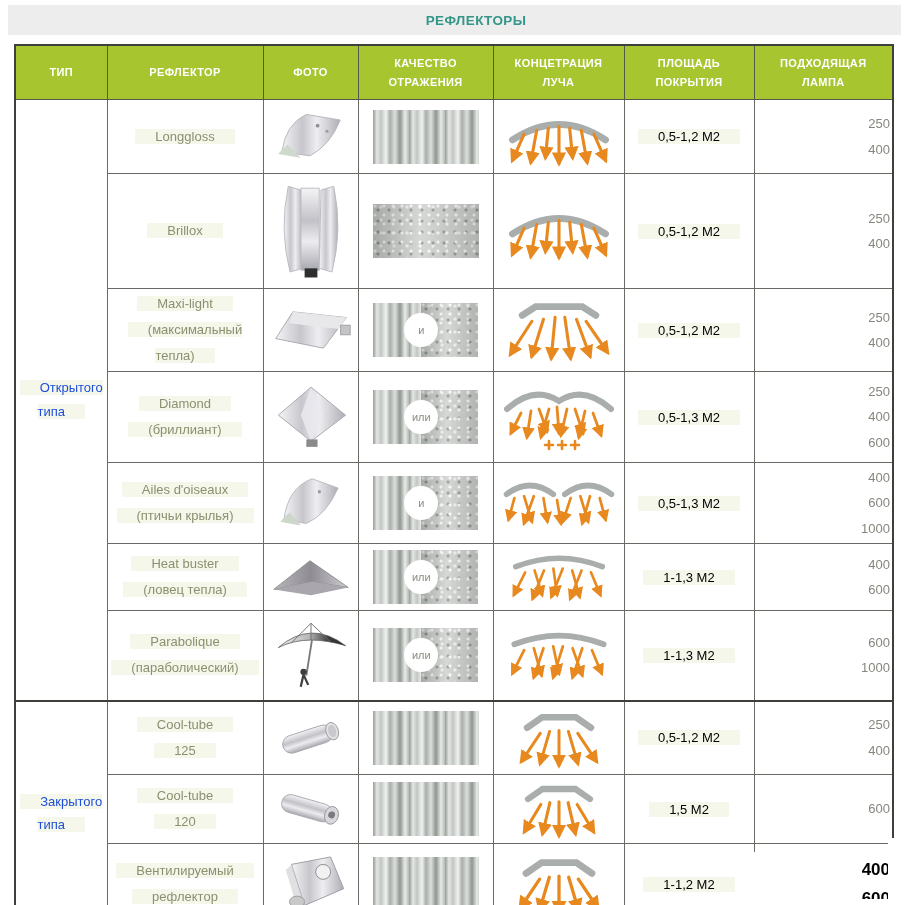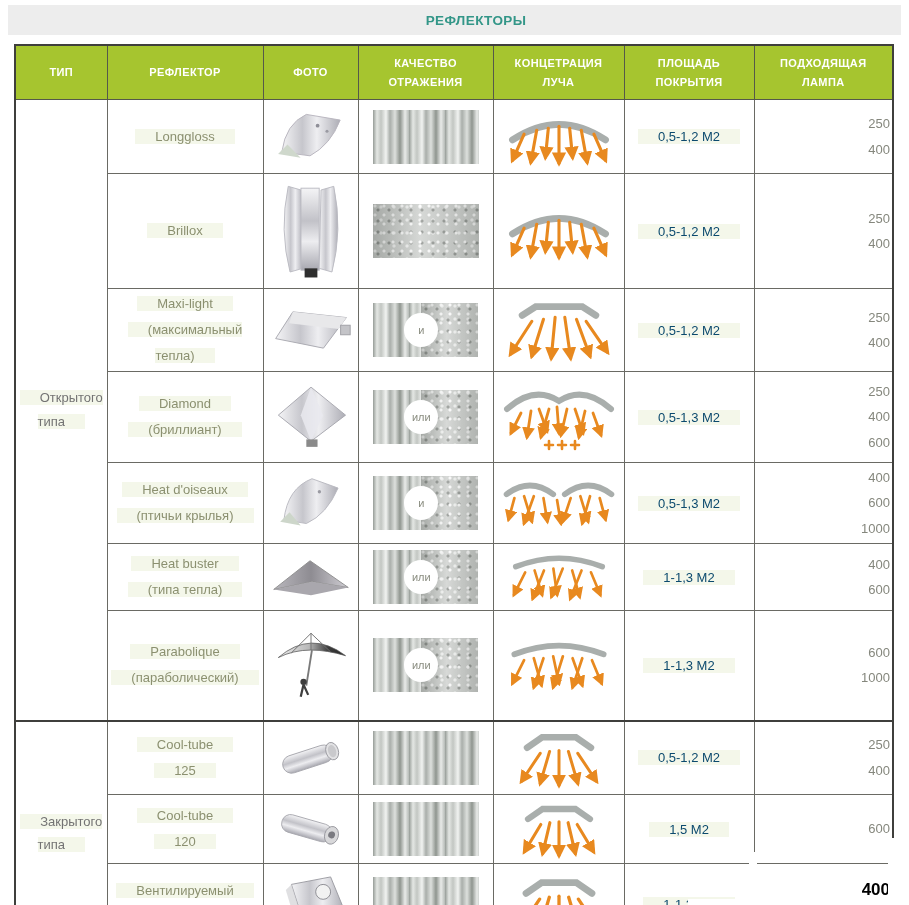--- a/index.html
+++ b/index.html
@@ -10,23 +10,23 @@
   .titlebar .t{color:#339688;font-weight:bold;font-size:13.5px;letter-spacing:.4px;}
 
   
   table{border-collapse:collapse;table-layout:fixed;margin:9px 0 0 14px;border:2px solid #3f3f3c;}
   th{background:#a6c52f;color:#fff;font-size:11px;font-weight:bold;text-transform:uppercase;
      border:1px solid #55594a;height:53px;padding:0 8px;line-height:1.7;letter-spacing:.4px;}
   td{border:1px solid #6a6a64;text-align:center;vertical-align:middle;padding:2px;}
   tr.group-sep td{border-top:2.5px solid #3f3f3c;}
 
   .type span,.name .n,.cov span{background:#f4f7ea;padding:0 20px;}
-  .type{font-size:13px;color:#737373;line-height:1.8;}
+  .type{font-size:13px;color:#1d4ed8;line-height:1.8;}
   .name{font-size:13px;color:#8b9070;line-height:2;}
-  .cov{font-size:13px;color:#0c4a6e;}
+  .cov{font-size:13px;color:#000000;}
   .lamps{font-size:13px;color:#85877d;text-align:right;}
   .lamps span{white-space:pre-line;line-height:1.95;display:inline-block;}
   .lamps.bold span{font-weight:bold;color:#000;font-size:17px;line-height:1.75;}
 
   
   .swatch{width:106px;height:54px;margin:0 auto;position:relative;filter:blur(.45px);}
   .tex-striped{background:repeating-linear-gradient(90deg,
       #969c97 0px,#e4e7e4 4px,#c2c6c2 8px,#f1f3f1 13px,#a9aeaa 17px,#dde0dd 22px,#8f958f 27px,#e9ebe9 32px,#b5bab6 36px);}
   .tex-hammer{background-color:#c7cac7;background-image:
       linear-gradient(90deg,rgba(110,114,110,.38),rgba(255,255,255,.28) 45%,rgba(130,134,130,.34)),
@@ -257,21 +257,21 @@
       </svg>
     </td>
     <td class="cov"><span>0,5-1,3 М2</span></td>
     <td class="lamps"><span>250
 400
 600</span></td>
   </tr>
 
   <tr style="height:77px">
     <td class="name">
-      <div><span class="n">Heat d'oiseaux</span></div>
+      <div><span class="n">Ailes d'oiseaux</span></div>
       <div><span class="n">(птичьи крылья)</span></div>
     </td>
     <td class="photo">
       <svg width="84" height="66" viewBox="0 0 90 68">
         <path d="M16 52 Q20 18 46 8 L74 18 Q62 46 40 56 Z" fill="url(#mg)" stroke="#b8b8c0"></path>
         <path d="M12 54 L34 58 L22 44 Z" fill="#cdd6ca"></path>
         <circle cx="54" cy="22" r="1.8" fill="#9a9aa2"></circle>
       </svg>
     </td>
     <td>
@@ -299,21 +299,21 @@
     </td>
     <td class="cov"><span>0,5-1,3 М2</span></td>
     <td class="lamps"><span>400
 600
 1000</span></td>
   </tr>
 
   <tr style="height:65px">
     <td class="name">
       <div><span class="n">Heat buster</span></div>
-      <div><span class="n">(типа тепла)</span></div>
+      <div><span class="n">(ловец тепла)</span></div>
     </td>
     <td class="photo">
       <svg width="86" height="56" viewBox="0 0 90 58">
         <path d="M6 42 L44 12 L84 40 L46 34 Z" fill="url(#mgd)" stroke="#8f8f8f"></path>
         <path d="M6 42 L46 34 L84 40 L45 48 Z" fill="#a9a7ad"></path>
       </svg>
     </td>
     <td>
       <div class="swatch split">
         <div class="half-l tex-striped"></div>
@@ -334,21 +334,21 @@
           <line x1="84" y1="26" x2="72" y2="56" marker-end="url(#ah)"></line>
               <line x1="94" y1="28" x2="104" y2="52" marker-end="url(#ah)"></line>
         </g>
       </svg>
     </td>
     <td class="cov"><span>1-1,3 М2</span></td>
     <td class="lamps"><span>400
 600</span></td>
   </tr>
 
-  <tr style="height:110px">
+  <tr style="height:90px">
     <td class="name">
       <div><span class="n">Parabolique</span></div>
       <div><span class="n">(параболический)</span></div>
     </td>
     <td class="photo">
       <svg width="84" height="78" viewBox="0 0 90 80">
         <path d="M10 32 Q45 2 82 30 Q62 24 45 24 Q26 24 10 32 Z" fill="url(#umb)" stroke="#555" stroke-width=".8"></path>
         <path d="M45 6 L24 27 M45 6 L45 24 M45 6 L66 26" stroke="#6e6e6e" stroke-width="1" fill="none"></path>
         <line x1="46" y1="24" x2="40" y2="62" stroke="#7a7a7a" stroke-width="2"></line>
         <circle cx="37" cy="58" r="3.4" fill="#3e3e3e"></circle>

